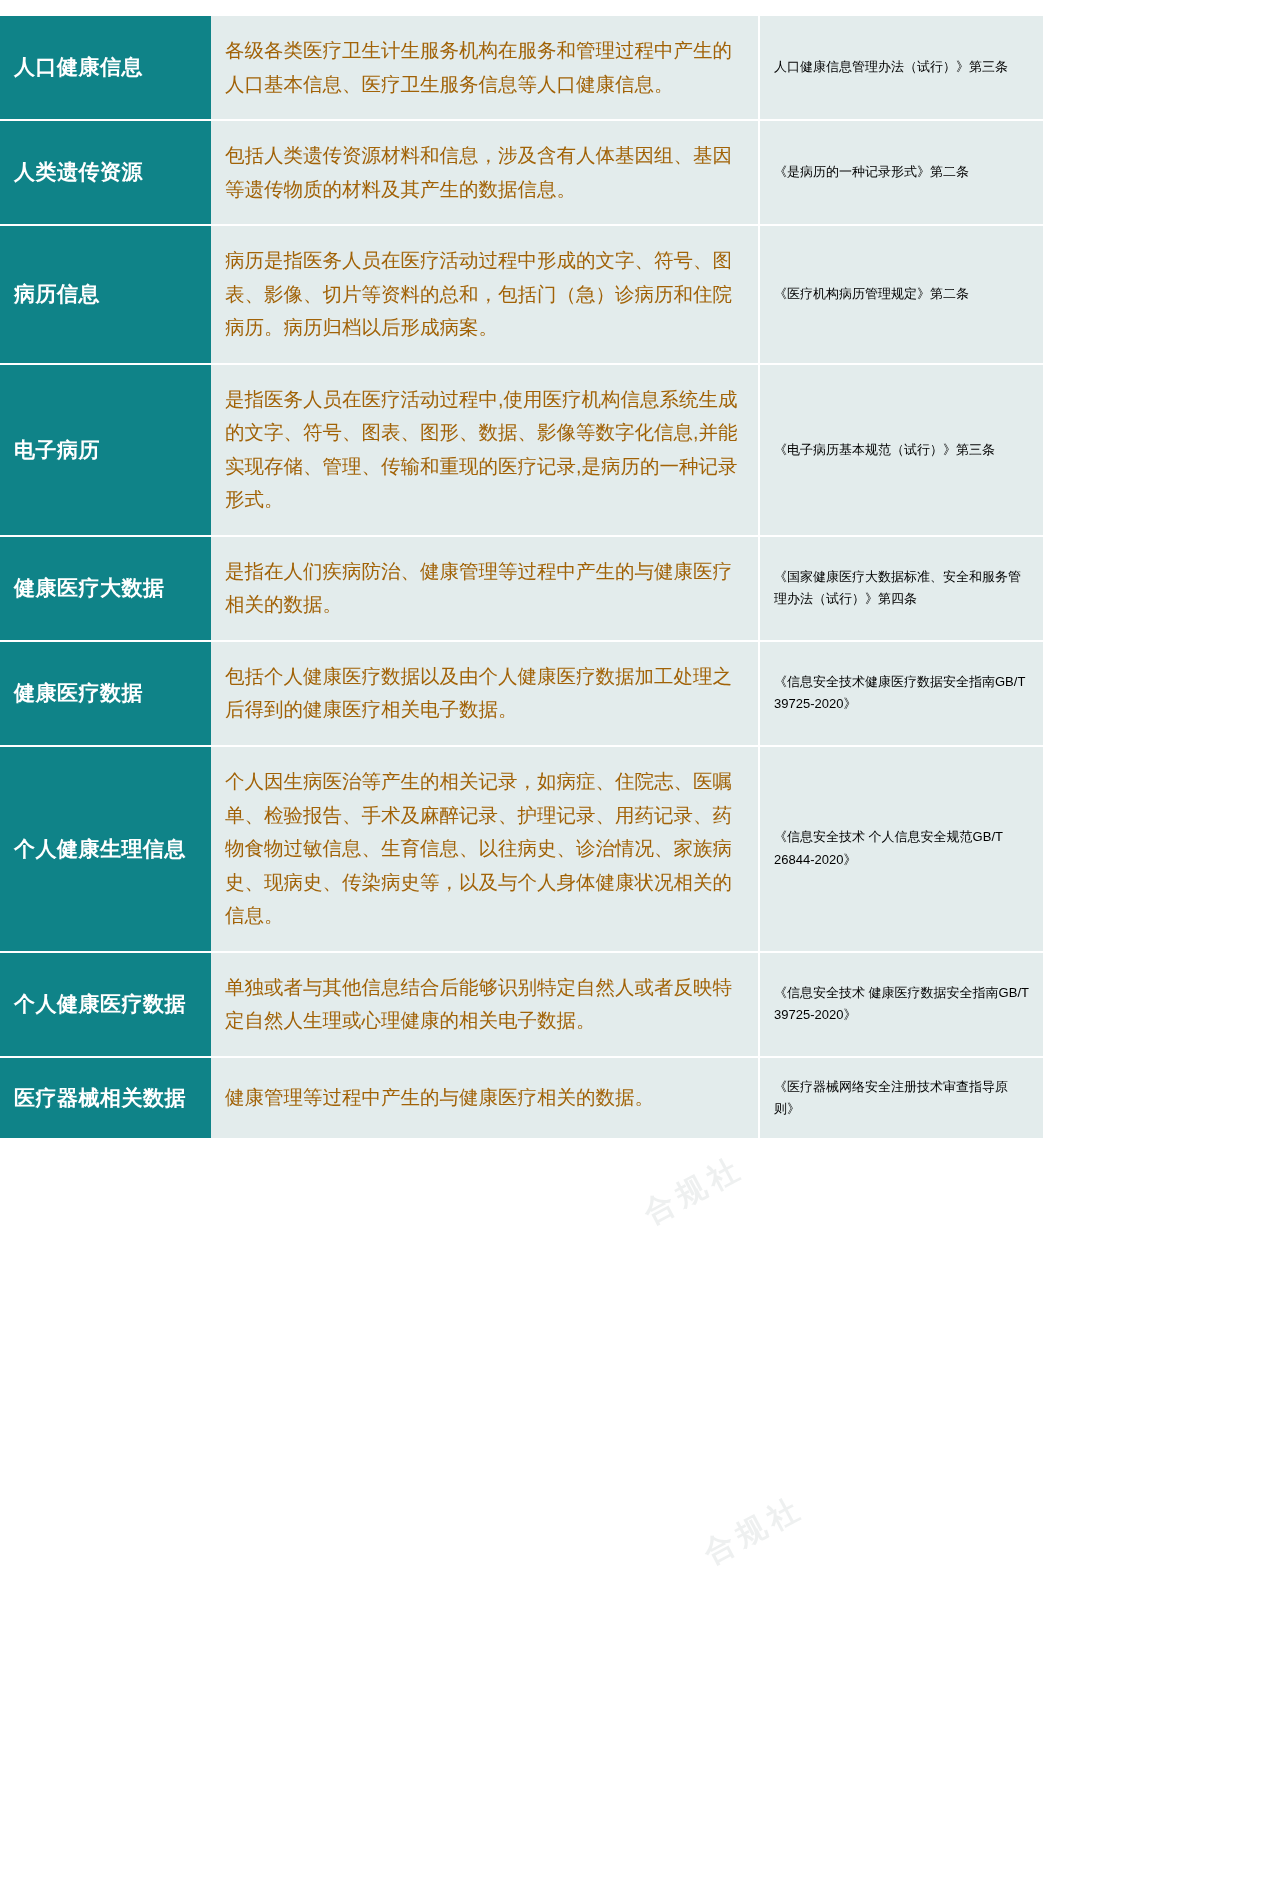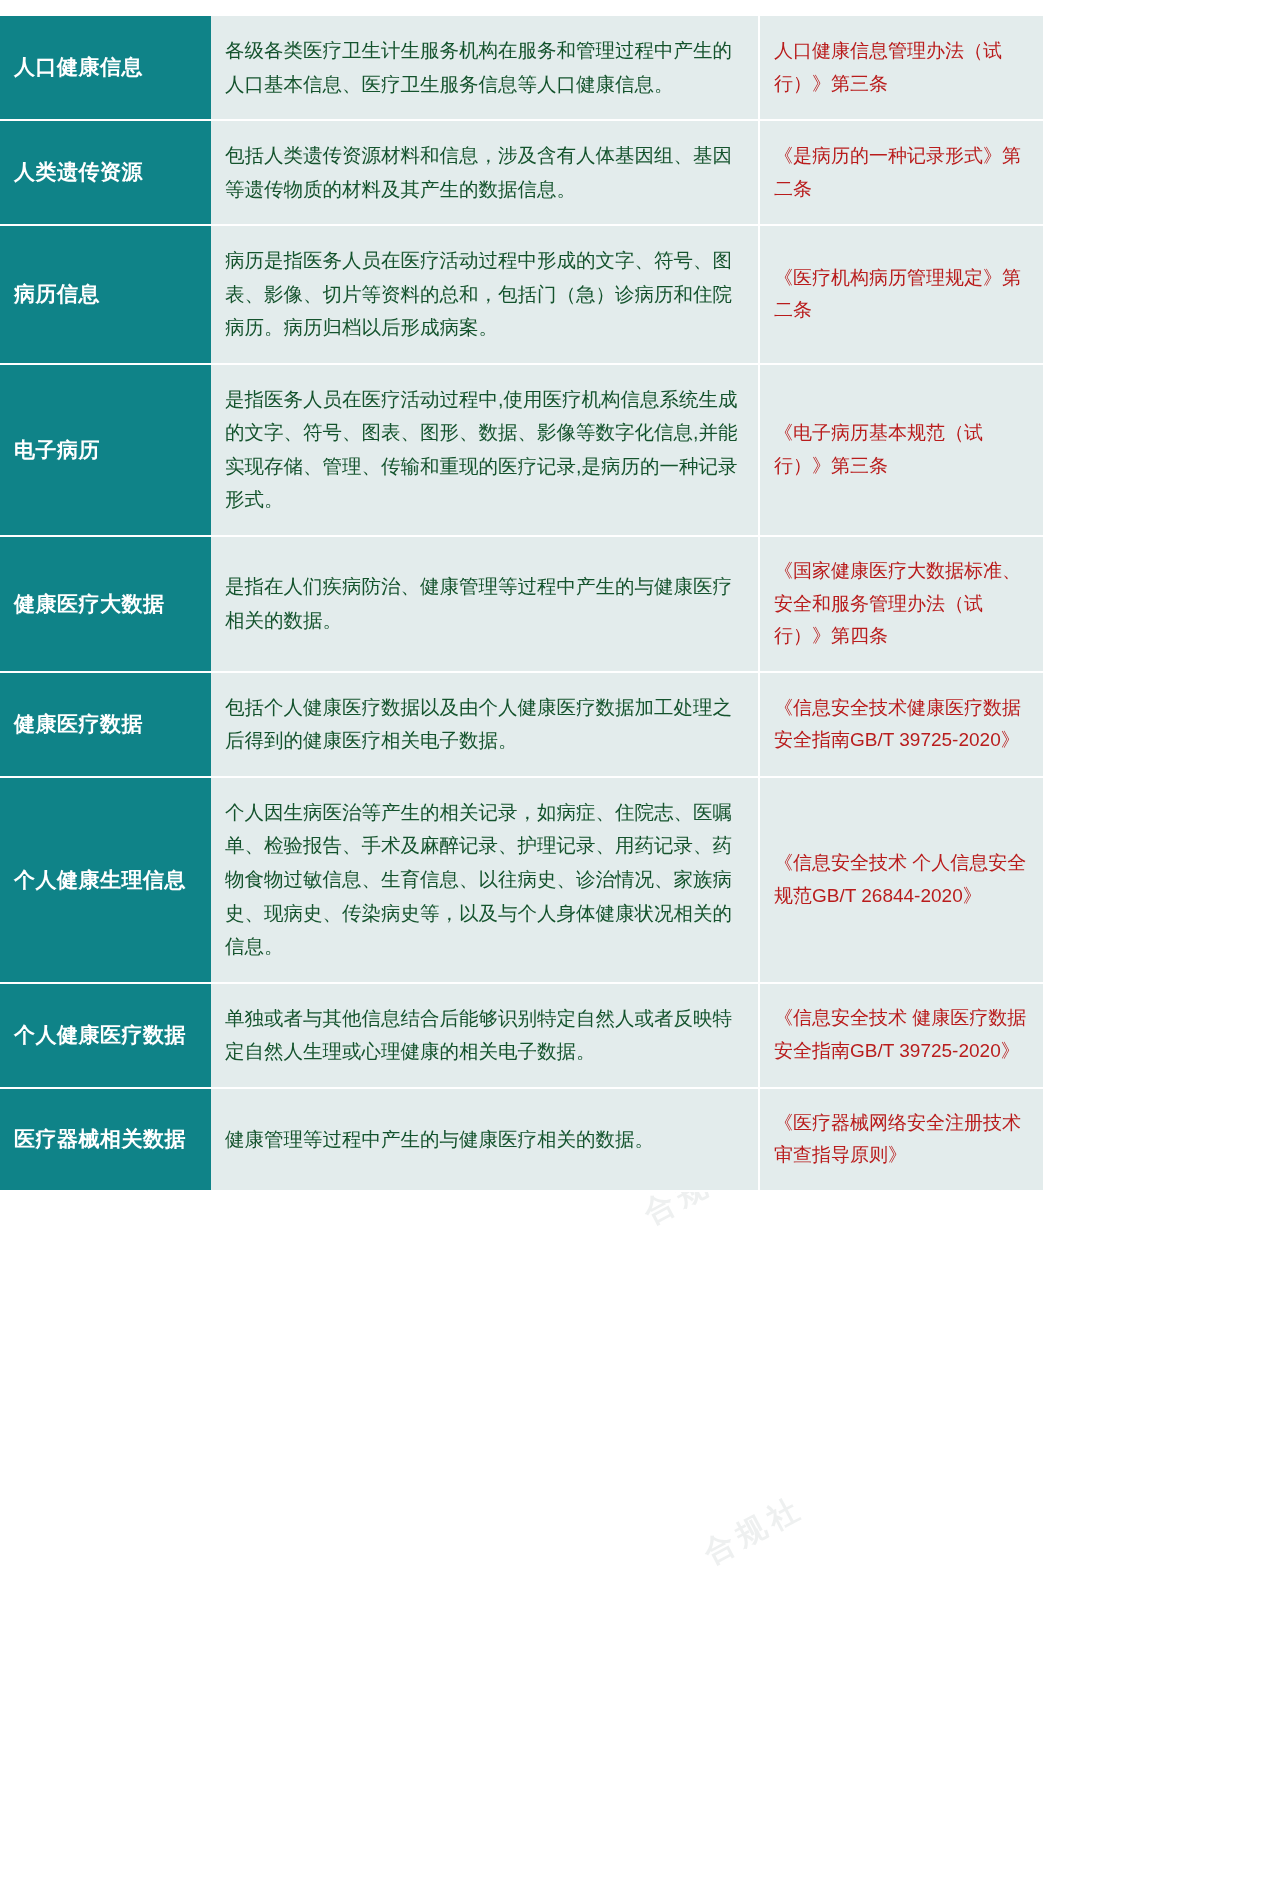--- a/index.html
+++ b/index.html
@@ -43,30 +43,30 @@
     color: #ffffff;
     font-weight: bold;
     font-size: 21px;
     line-height: 1.45;
     padding: 18px 16px;
     border-bottom: 2px solid #ffffff;
     letter-spacing: 0.5px;
   }
   td.desc {
     background: #e3ecec;
-    color: #14532d;
+    color: #a16207;
     font-size: 19.5px;
     line-height: 1.72;
     border-bottom: 2px solid #ffffff;
     padding: 18px 20px 18px 18px;
   }
   td.src {
     background: #e3ecec;
-    color: #b91c1c;
-    font-size: 19px;
+    color: #000000;
+    font-size: 13px;
     line-height: 1.72;
     border-bottom: 2px solid #ffffff;
     border-left: 2px solid #ffffff;
     padding: 18px 18px 18px 18px;
     margin-left: 34px;
   }
   
   .watermark {
     position: absolute;
     color: rgba(120, 140, 140, 0.13);

